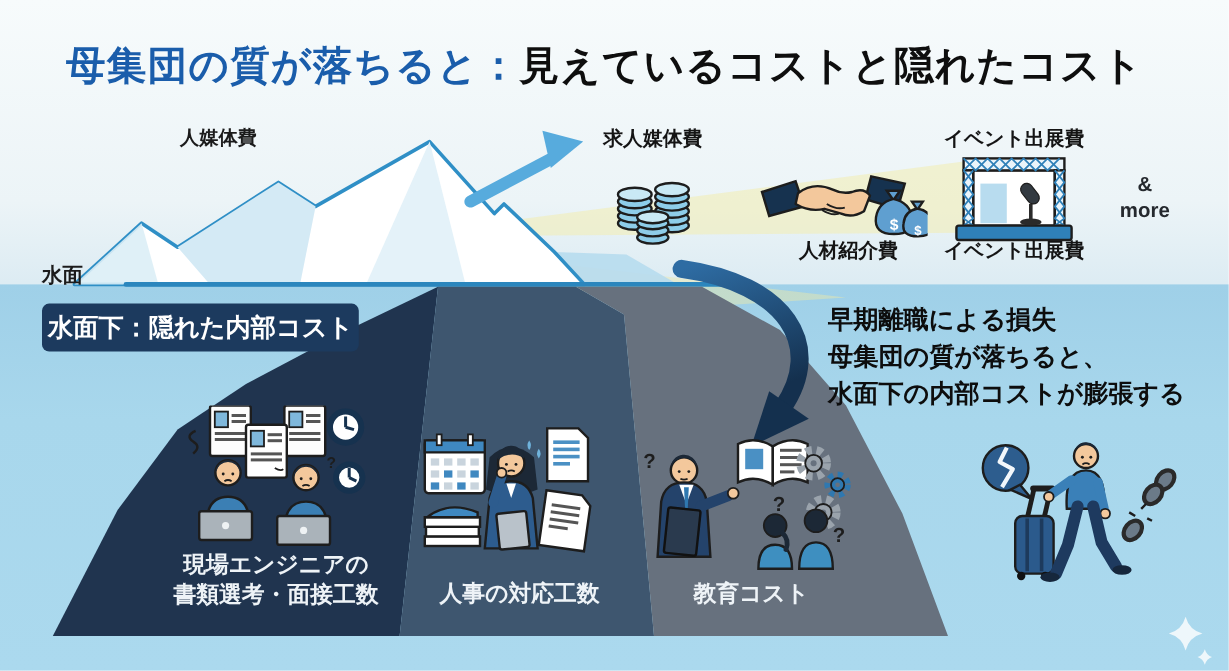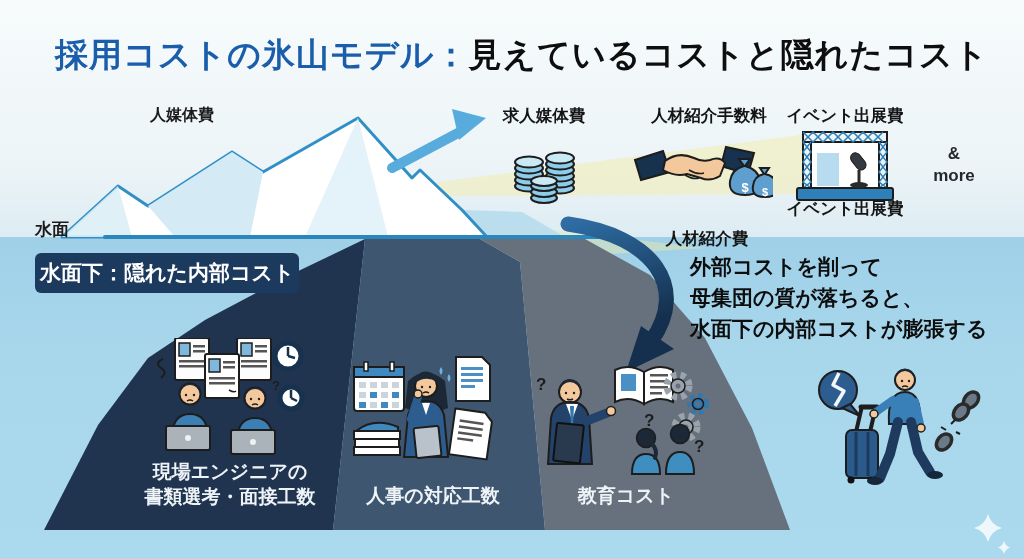--- a/index.html
+++ b/index.html
@@ -370,43 +370,42 @@
       <ellipse cx="136" cy="82" rx="6.5" ry="9" transform="rotate(40 136 82)"></ellipse>
     </g>
     <g stroke="#1d1d1d" stroke-width="2">
       <line x1="143" y1="64" x2="147" y2="60"></line>
         <line x1="138" y1="70" x2="133" y2="67"></line>
       <line x1="148" y1="72" x2="152" y2="74"></line>
     </g>
   </svg>
 
   <div class="abs title">
-    <span class="t-blue">採用コストの氷山モデル：</span><span class="t-dark">見えているコストと隠れたコスト</span>
+    <span class="t-blue">母集団の質が落ちると：</span><span class="t-dark">見えているコストと隠れたコスト</span>
   </div>
 
   <div class="abs small-label" style="left:150px;top:105px;">人媒体費</div>
 
 
   <div class="abs icon-label" style="left:544px;top:105px;">求人媒体費</div>
-  <div class="abs icon-label" style="left:709px;top:105px;">人材紹介手数料</div>
-  <div class="abs icon-label" style="left:707px;top:198px;margin-top:30px;">人材紹介費</div>
+  <div class="abs icon-label" style="left:707px;top:198px;">人材紹介費</div>
   <div class="abs icon-label" style="left:845px;top:105px;">イベント出展費</div>
   <div class="abs icon-label" style="left:845px;top:198px;">イベント出展費</div>
 
   <div class="abs more">
     <div>&amp;</div>
     <div>more</div>
   </div>
 
   <div class="abs suimen">水面</div>
 
   <div class="abs zone-box-below">水面下：隠れた内部コスト</div>
 
   <div class="abs callout">
-    <div>外部コストを削って</div>
+    <div>早期離職による損失</div>
     <div>母集団の質が落ちると、</div>
     <div>水面下の内部コストが膨張する</div>
   </div>
 
   <div class="abs sec-label" style="left:433px;top:483px;">人事の対応工数</div>
   <div class="abs sec-label" style="left:230px;top:459px;">
     <div>現場エンジニアの</div>
     <div>書類選考・面接工数</div>
   </div>
   <div class="abs sec-label" style="left:626px;top:483px;text-align:center;">教育コスト</div>

